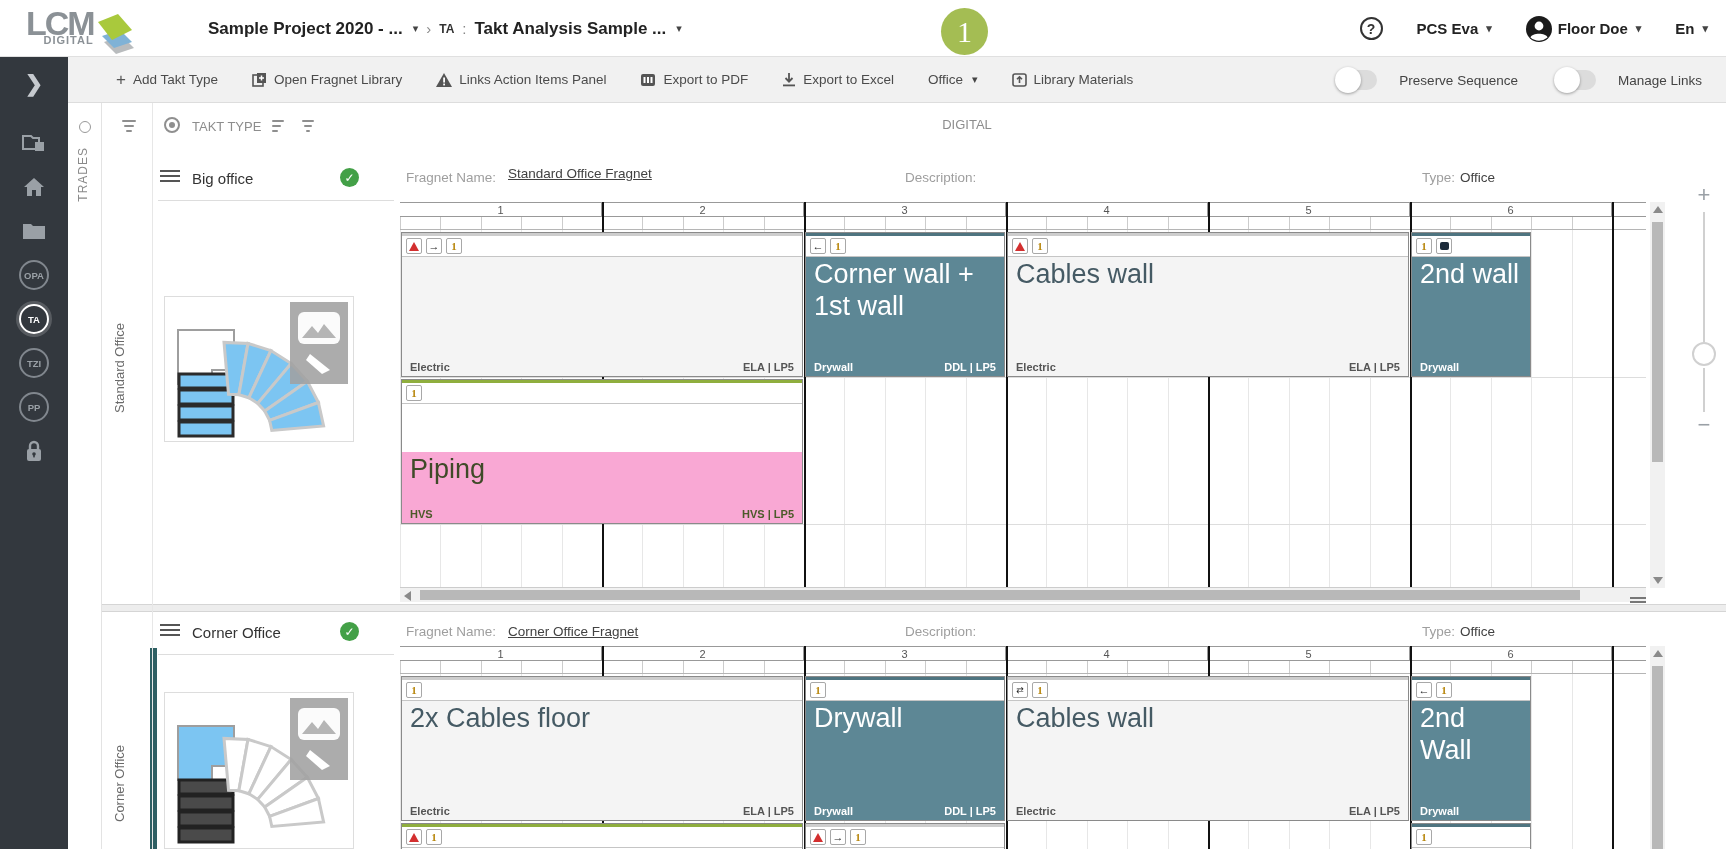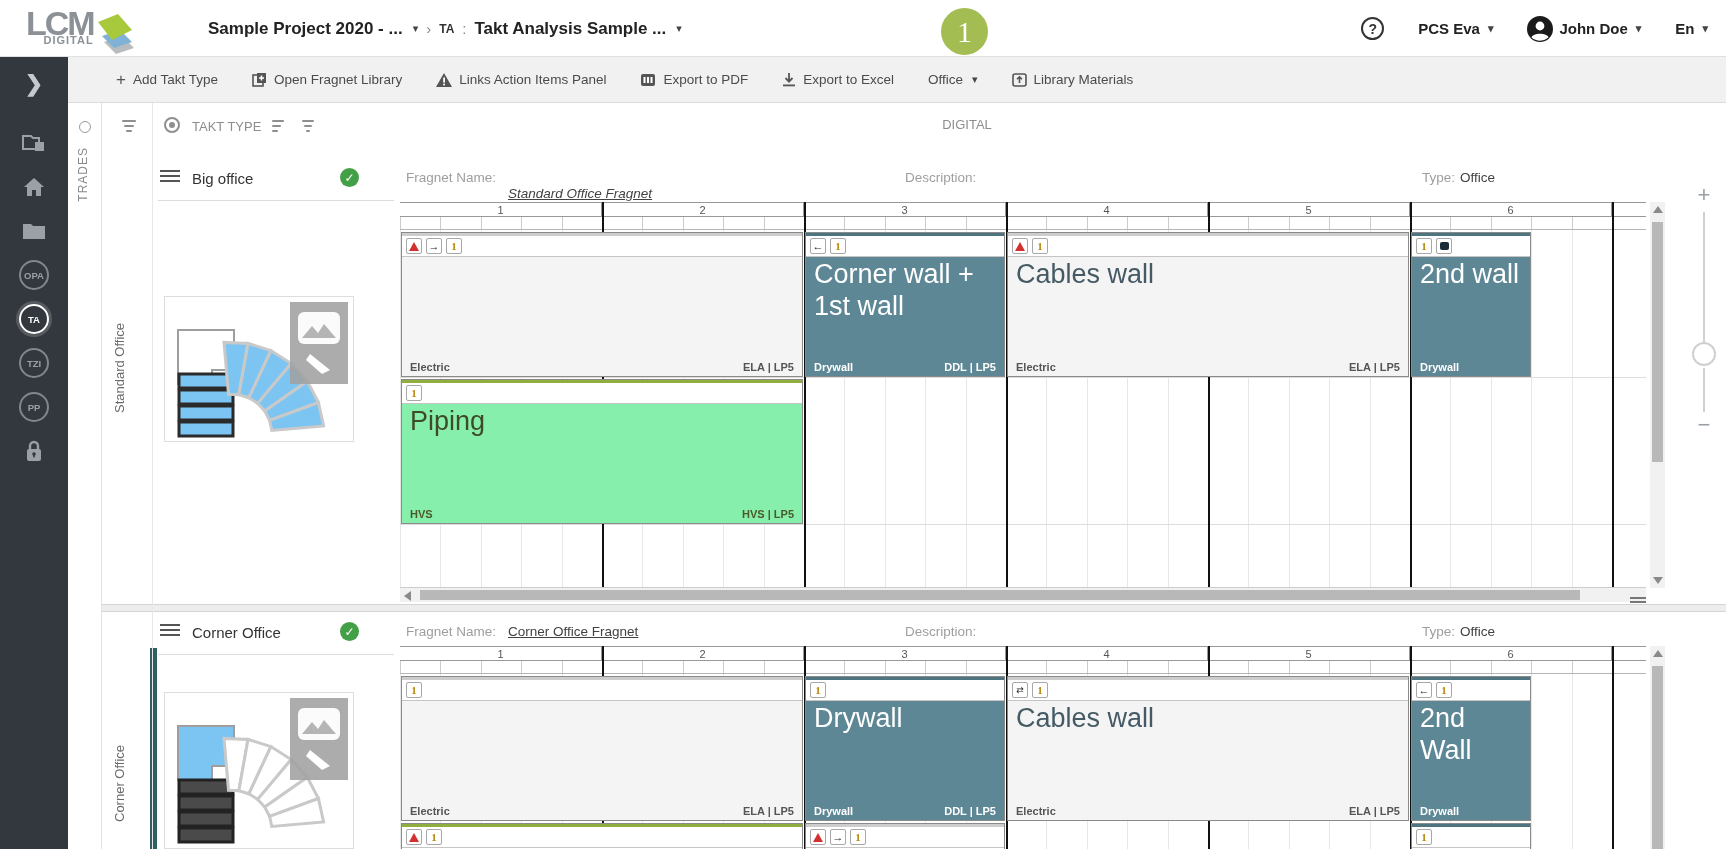--- a/index.html
+++ b/index.html
@@ -81,21 +81,21 @@
   .hline { position:absolute; left:0; right:0; height:1px; background:#ddd; }
 
   
   .card { position:absolute; height:145px; border:1px solid #8a8a8a; background:#fff; cursor:pointer; overflow:hidden; }
   .strip { position:absolute; left:0; top:0; right:0; height:24px; background:#fff; border-bottom:1px solid #c5c5c5; border-top:3px solid #cdcdcd; display:flex; align-items:center; gap:4px; padding:0 4px; }
   .card.teal  .strip { border-top-color:#4e7480; }
   .card.green .strip { border-top-color:#8fae3e; }
   .cbody { position:absolute; left:0; top:24px; right:0; bottom:0; padding:2px 8px; }
   .card.light .cbody { background:#f4f4f4; color:#455a64; }
   .card.teal  .cbody { background:#5d8795; color:#fff; }
-  .card.green .cbody { background:#86efac; color:#3f4a28; }
+  .card.green .cbody { background:#f9a8d4; color:#3f4a28;margin-top:48px; }
   .ctitle { font-size:27px; line-height:1.18; }
   .breakall .ctitle { word-break:break-all; }
   .cfooter { position:absolute; left:8px; right:8px; bottom:3px; display:flex; justify-content:space-between; font-size:11px; font-weight:bold; }
   .card.light .cfooter { color:#555; }
   .card.green .cfooter { color:#4c5a2a; }
   .stub { position:absolute; height:60px; border:1px solid #8a8a8a; background:#fff; overflow:hidden; }
 
   
   .badge { width:16px; height:16px; border:1px solid #a8a8a8; border-radius:2px; background:#fff; display:flex; align-items:center; justify-content:center; flex:0 0 auto; cursor:pointer; }
   .b-warn { width:0; height:0; border-left:5px solid transparent; border-right:5px solid transparent; border-bottom:9px solid #d32f2f; }
@@ -155,21 +155,21 @@
       <div class="tb-link">
         <span>PCS Eva</span>
         <span class="caret">▾</span>
       </div>
       <div class="tb-link">
         <svg class="avatar" viewBox="0 0 26 26">
           <circle cx="13" cy="13" r="13" fill="#1b1b1b"></circle>
           <circle cx="13" cy="10" r="4.4" fill="#fff"></circle>
           <path d="M4.5 21.5 C6 16.5 20 16.5 21.5 21.5 A13 13 0 0 1 4.5 21.5 Z" fill="#fff"></path>
         </svg>
-        <span>John Doe</span>
+        <span>Floor Doe</span>
         <span class="caret">▾</span>
       </div>
       <div class="tb-link">
         <span>En</span>
         <span class="caret">▾</span>
       </div>
     </div>
   </header>
 
   <div class="toolbar">
@@ -213,20 +213,34 @@
       <span>Office</span>
       <span class="caret">▾</span>
     </div>
     <div class="tool-btn">
       <svg width="15" height="14" viewBox="0 0 15 14">
           <rect x="1" y="1" width="13" height="12" rx="2" fill="none" stroke="#555" stroke-width="1.6"></rect>
           <path d="M7.5 10 V4 M5 6.3 L7.5 3.8 L10 6.3" stroke="#555" stroke-width="1.6" fill="none"></path>
         </svg>
       <span>Library Materials</span>
     </div>
+    <div class="toolbar-right">
+      <div class="toggle-wrap">
+        <div class="toggle">
+            <div class="knob"></div>
+          </div>
+        <span class="toggle-label">Preserve Sequence</span>
+      </div>
+      <div class="toggle-wrap">
+        <div class="toggle">
+            <div class="knob"></div>
+          </div>
+        <span class="toggle-label">Manage Links</span>
+      </div>
+    </div>
   </div>
   <div class="annot">1</div>
 
   <nav class="sidebar">
     <div class="sb-chevron">❯</div>
     <div class="sb-item">
       <svg width="24" height="20" viewBox="0 0 24 20">
           <path d="M1 3 h8 l2 2 h6 v11 H1 Z" fill="none" stroke="#9aa0a6" stroke-width="2"></path>
           <rect x="13" y="9" width="9" height="9" fill="#9aa0a6"></rect>
         </svg>
@@ -294,21 +308,21 @@
     <div class="row-hamburger" style="left:60px; top:22px;">
         <i></i>
         <i></i>
         <i></i>
       </div>
     <div class="takt-name" style="left:92px; top:22px;">Big office</div>
     <div class="check" style="left:240px; top:20px;">✓</div>
     <div class="name-divider" style="left:58px; top:52px; width:236px;"></div>
 
     <div class="fr-label" style="left:306px; top:22px;">Fragnet Name:</div>
-    <div class="fr-value fr-link" style="left:408px; top:38px;font-style:italic;">Standard Office Fragnet</div>
+    <div class="fr-value fr-link" style="left:408px; top:18px;">Standard Office Fragnet</div>
     <div class="fr-label" style="left:805px; top:22px;">Description:</div>
     <div class="fr-value" style="left:890px; top:22px;"></div>
     <div class="fr-label" style="left:1322px; top:22px;">Type:</div>
     <div class="fr-value" style="left:1360px; top:22px;">Office</div>
 
     <div class="zone-label vtext" style="left:12px; top:145px; height:120px;">Standard Office</div>
 
     <div class="thumb-box" style="left:64px; top:148px; width:190px; height:146px;">
       <svg width="190" height="146" viewBox="0 0 190 146">
         <rect x="0.5" y="0.5" width="189" height="145" fill="#fff" stroke="#ddd"></rect>
@@ -525,20 +539,21 @@
       <div class="wsep" style="left:1010px;"></div>
       <div class="wsep" style="left:1212px;"></div>
 
       <div class="card light" style="left:1px; top:30px; width:402px;">
         <div class="strip">
           <span class="badge">
               <span class="b-crew">1</span>
             </span>
         </div>
         <div class="cbody">
+          <div class="ctitle">2x Cables floor</div>
           <div class="cfooter">
             <span>Electric</span>
             <span>ELA | LP5</span>
           </div>
         </div>
       </div>
       <div class="card teal" style="left:405px; top:30px; width:200px;">
         <div class="strip">
           <span class="badge">
               <span class="b-crew">1</span>

